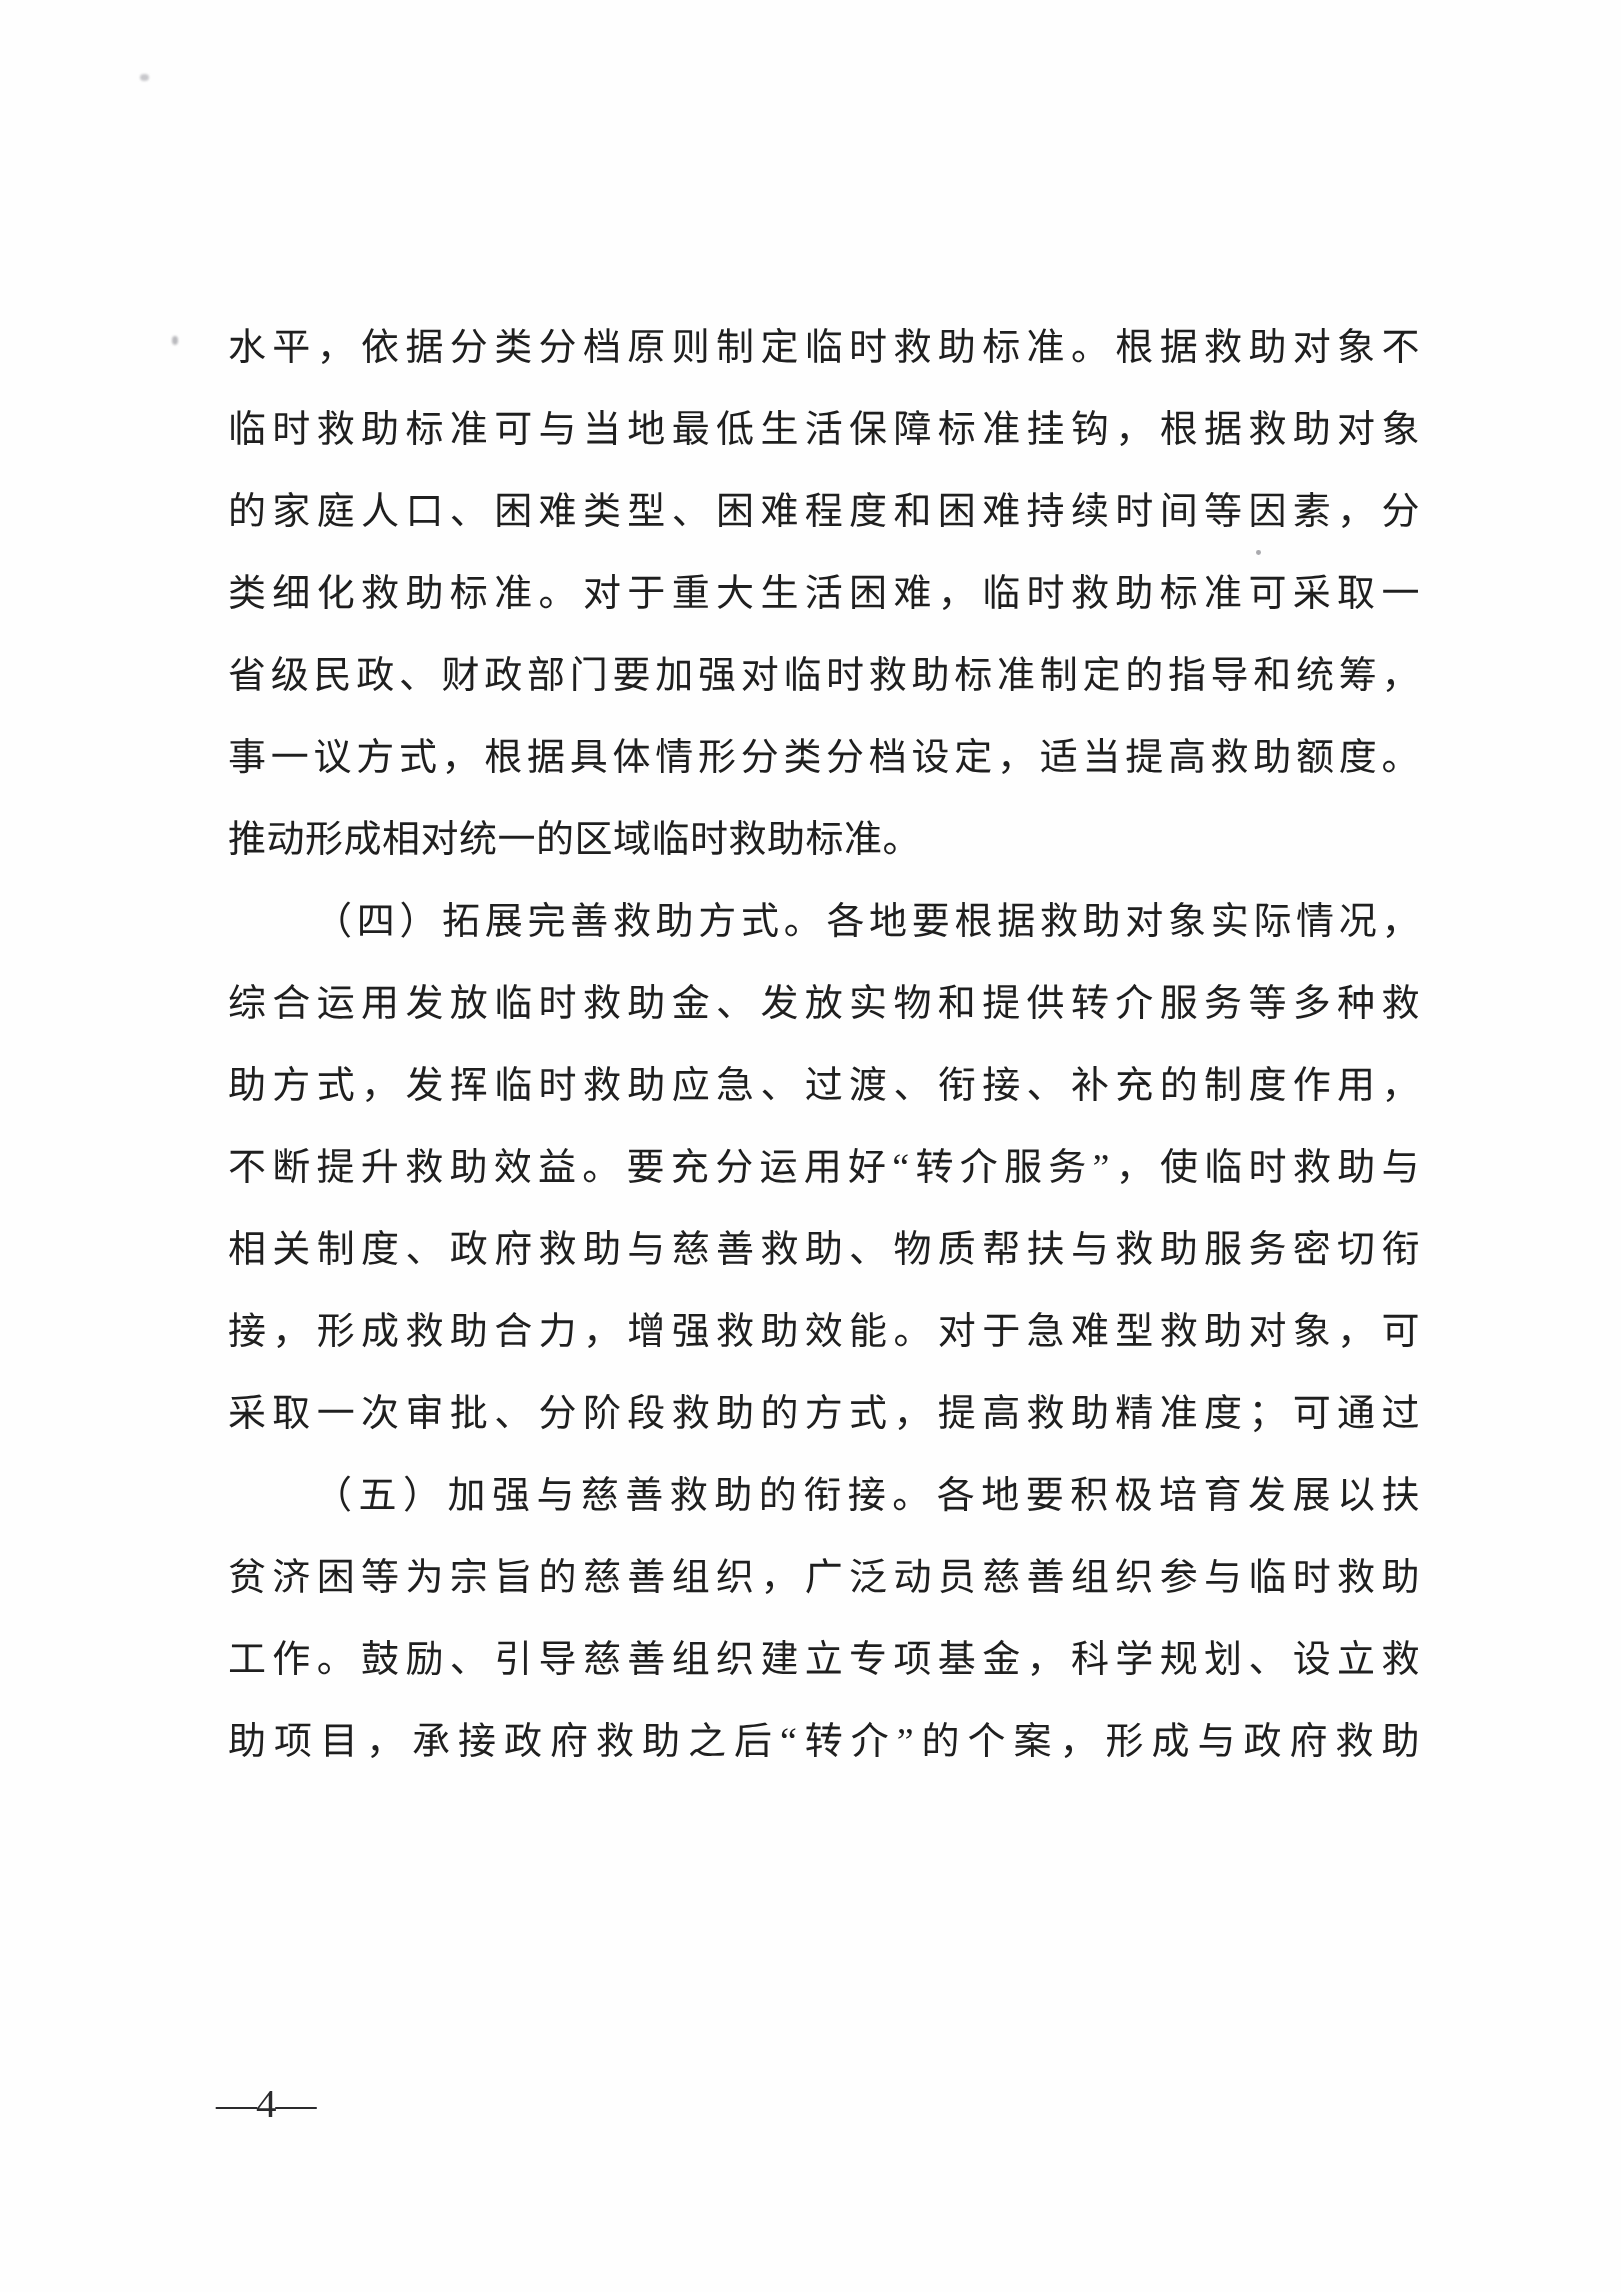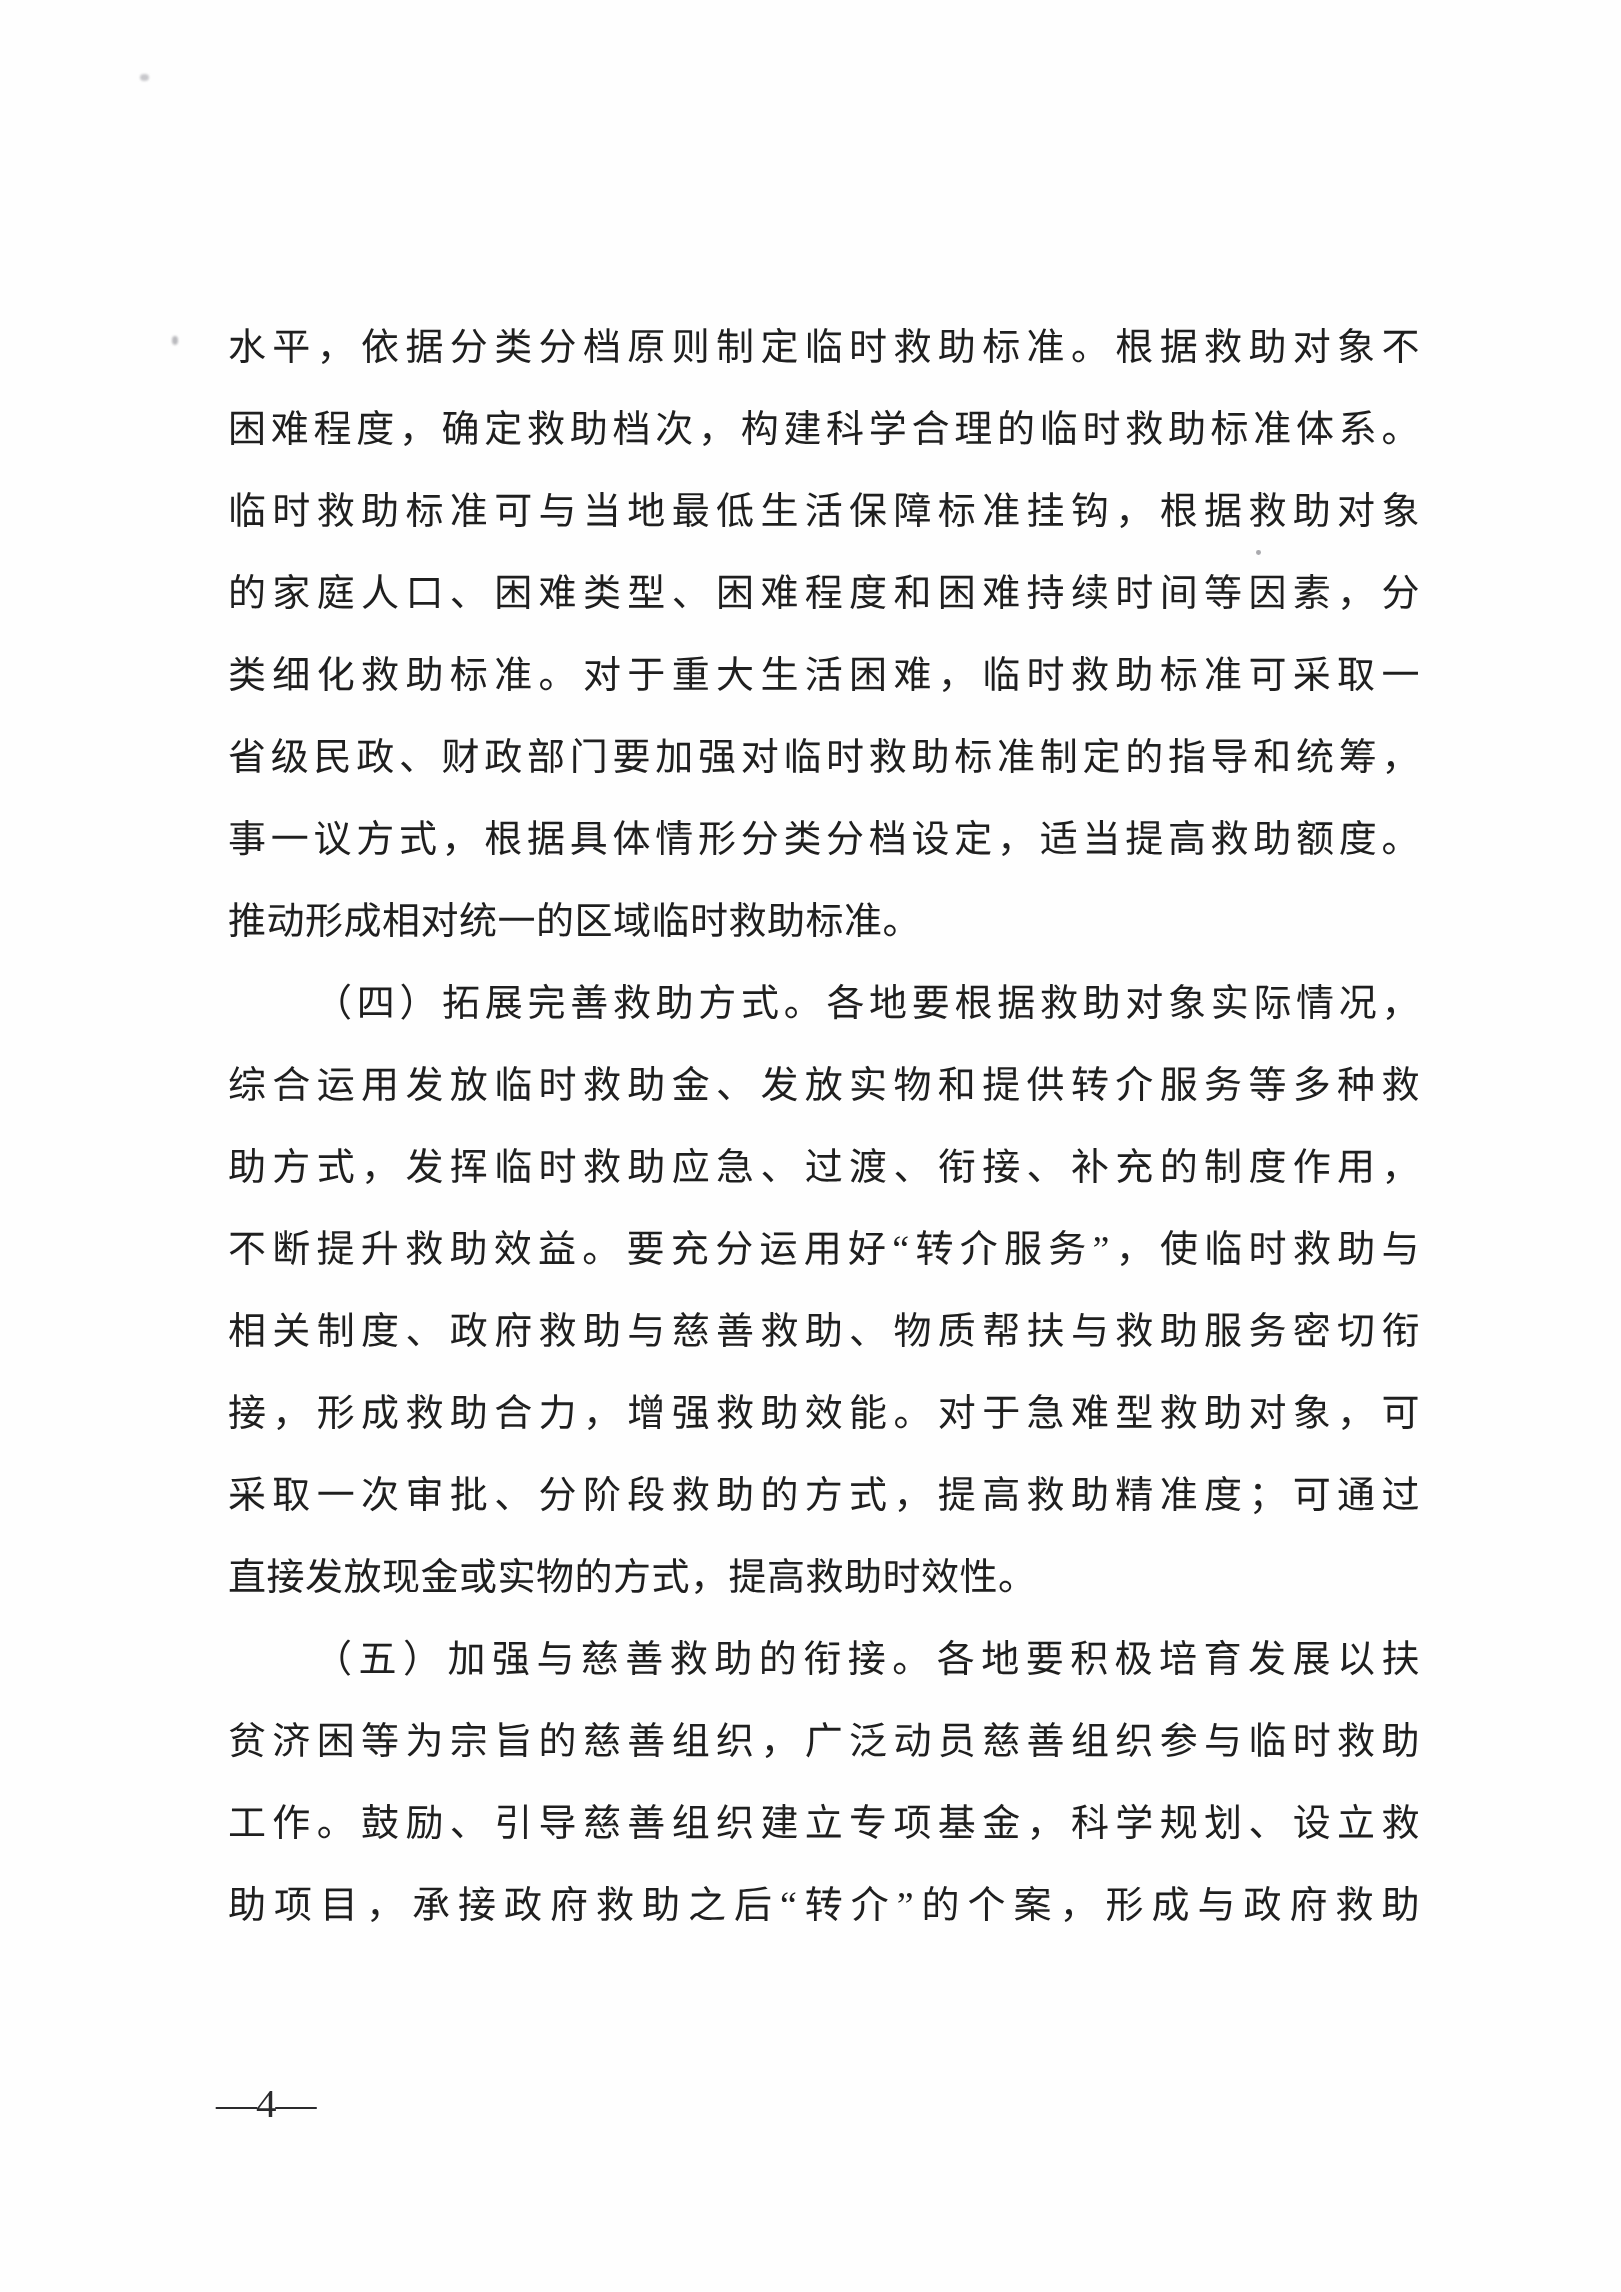--- a/index.html
+++ b/index.html
@@ -65,35 +65,33 @@
 </head>
 <body>
 
 <div class="page">
   <span class="speck speck-1"></span>
   <span class="speck speck-2"></span>
   <span class="speck speck-3"></span>
 
   <div class="doc-body">
       <div class="doc-line justify">水平，依据分类分档原则制定临时救助标准。根据救助对象不</div>
-      <div class="doc-line justify">困难程度，确定救助档次，构建科学合理的临时救助标准体系。</div>
       <div class="doc-line justify">临时救助标准可与当地最低生活保障标准挂钩，根据救助对象</div>
       <div class="doc-line justify">的家庭人口、困难类型、困难程度和困难持续时间等因素，分</div>
       <div class="doc-line justify">类细化救助标准。对于重大生活困难，临时救助标准可采取一</div>
       <div class="doc-line justify">省级民政、财政部门要加强对临时救助标准制定的指导和统筹，</div>
       <div class="doc-line justify">事一议方式，根据具体情形分类分档设定，适当提高救助额度。</div>
       <div class="doc-line">推动形成相对统一的区域临时救助标准。</div>
       <div class="doc-line justify indent"><b>（四）拓展完善救助方式。</b>各地要根据救助对象实际情况，</div>
       <div class="doc-line justify">综合运用发放临时救助金、发放实物和提供转介服务等多种救</div>
       <div class="doc-line justify">助方式，发挥临时救助应急、过渡、衔接、补充的制度作用，</div>
       <div class="doc-line justify">不断提升救助效益。要充分运用好“转介服务”，使临时救助与</div>
       <div class="doc-line justify">相关制度、政府救助与慈善救助、物质帮扶与救助服务密切衔</div>
       <div class="doc-line justify">接，形成救助合力，增强救助效能。对于急难型救助对象，可</div>
       <div class="doc-line justify">采取一次审批、分阶段救助的方式，提高救助精准度；可通过</div>
-      <div class="doc-line">直接发放现金或实物的方式，提高救助时效性。</div>
       <div class="doc-line justify indent"><b>（五）加强与慈善救助的衔接。</b>各地要积极培育发展以扶</div>
       <div class="doc-line justify">贫济困等为宗旨的慈善组织，广泛动员慈善组织参与临时救助</div>
       <div class="doc-line justify">工作。鼓励、引导慈善组织建立专项基金，科学规划、设立救</div>
       <div class="doc-line justify">助项目，承接政府救助之后“转介”的个案，形成与政府救助</div>
     </div>
 
   <div class="page-number">—4—</div>
 </div>
 
 

